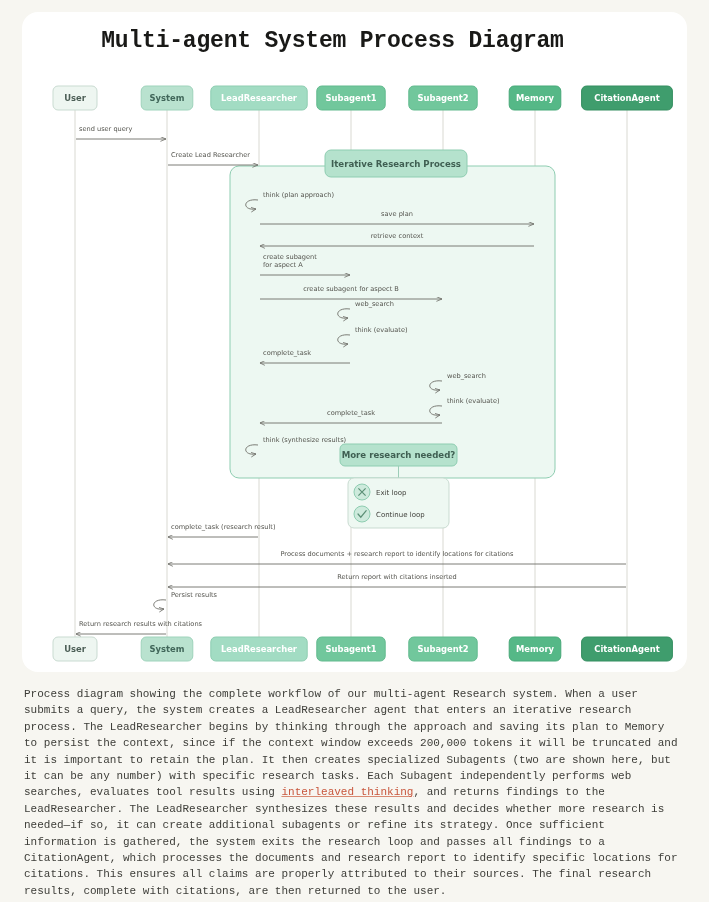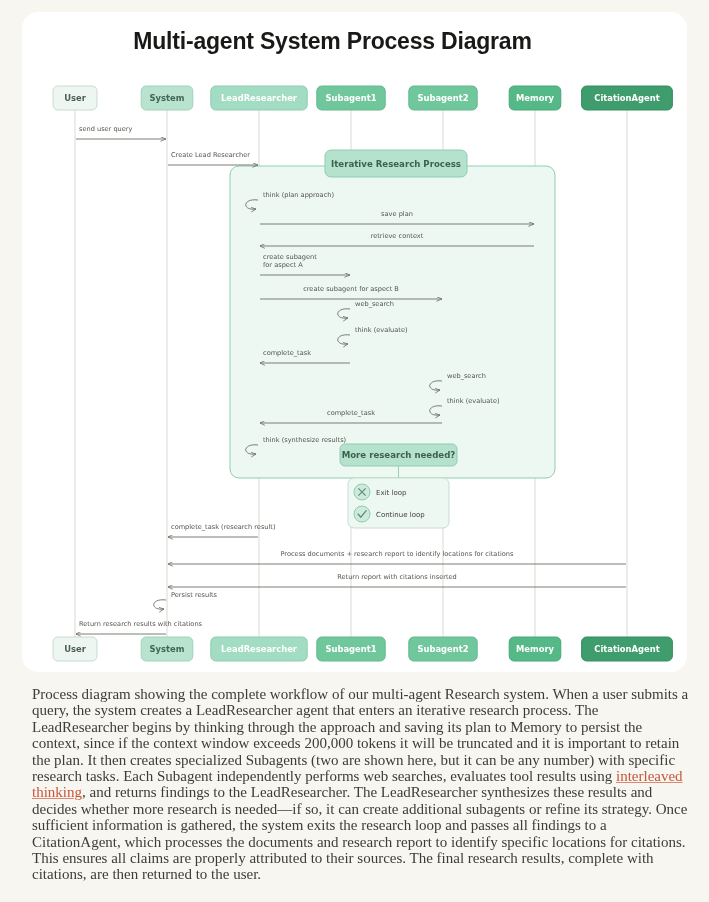--- a/index.html
+++ b/index.html
@@ -24,32 +24,32 @@
   }
   #title {
     position: absolute;
     left: 0; top: 28px;
     width: 665px;
     text-align: center;
     font-size: 23px;
     font-weight: bold;
     color: #191917;
     letter-spacing: -0.2px;
-    font-family: Liberation Sans, sans-serif;
+    font-family: Liberation Mono, monospace;
   }
   .svg-layer { position: absolute; left: 0; top: 0; }
   
   #caption {
     position: absolute;
-    left: 32px; top: 686px;
+    left: 24px; top: 686px;
     width: 660px;
-    font-size: 15px;
+    font-size: 11px;
     line-height: 16.4px;
     color: #3d3d38;
-    font-family: Liberation Serif, serif;
+    font-family: Liberation Mono, monospace;
     text-align: left;
   }
   #caption .lnk {
     color: #c8563c;
     text-decoration: underline;
     text-decoration-color: #d98a72;
   }
   text { font-family: "DejaVu Sans", sans-serif; }
   .actor-label { font-size: 8.4px; font-weight: bold; }
   .msg-label { font-size: 6.6px; fill: #54544e; }

